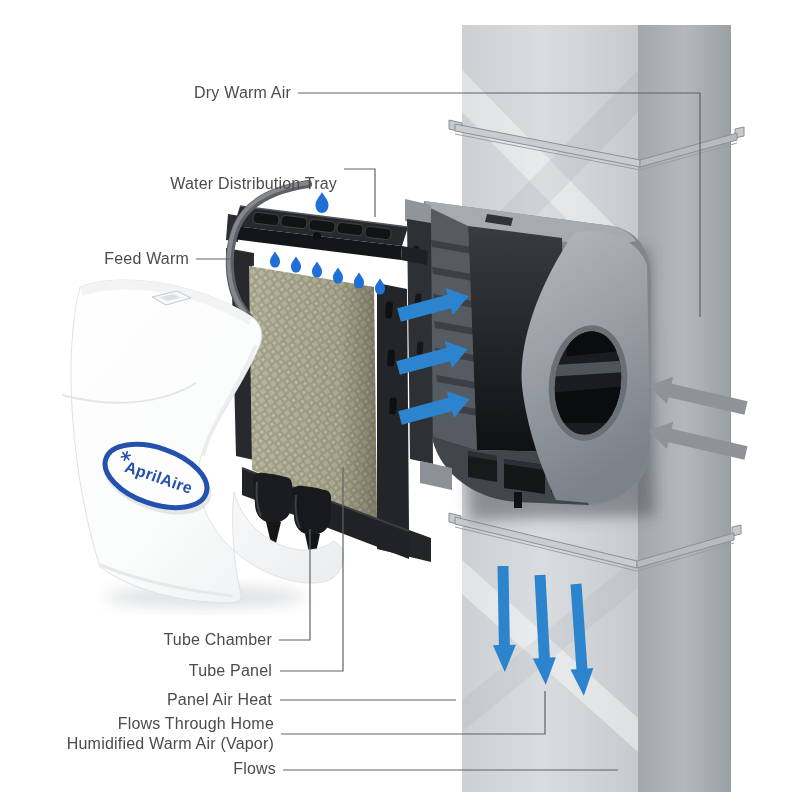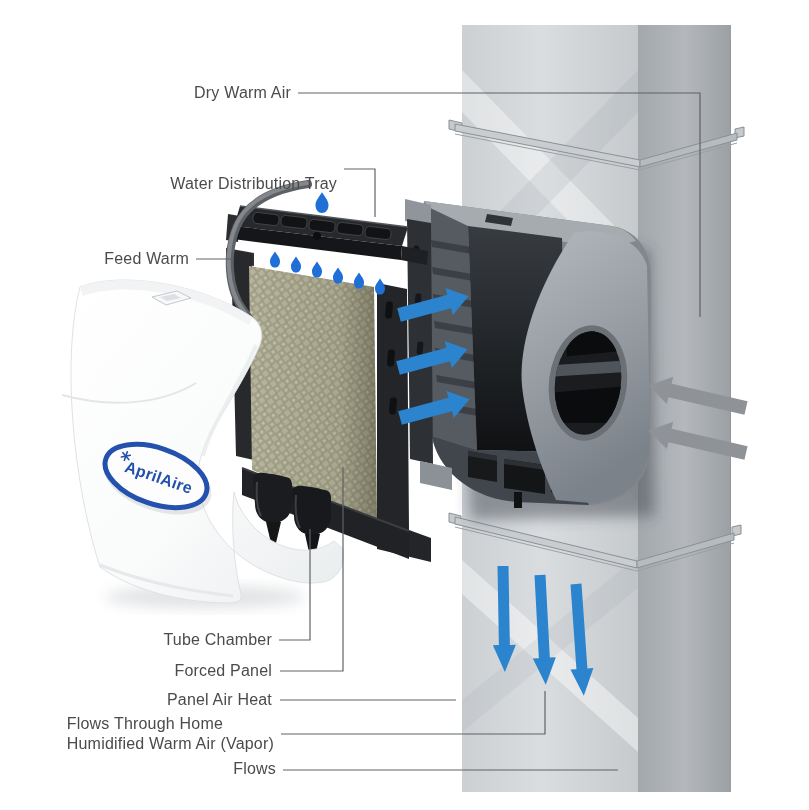--- a/index.html
+++ b/index.html
@@ -15,21 +15,21 @@
     --label_text:#4b4b4b;
     --leader_line:#5f6367;
     --logo_blue:#2351ad;
   }
   .arrow-blue{fill:var(--arrow_blue);}
   .arrow-gray{fill:var(--arrow_gray);}
   .drop{fill:var(--drop_blue);}
   .leader{stroke:var(--leader_line);stroke-width:1.2;fill:none;}
   .label{
     position:absolute;font-size:16px;line-height:20px;color:var(--label_text);
-    white-space:nowrap;transform:translateY(-50%);letter-spacing:.2px;
+    white-space:nowrap;transform:translateY(-50%);text-align:right;letter-spacing:.2px;
   }
   .logo-text{
     font-size:16px;font-weight:bold;letter-spacing:.3px;
     fill:var(--logo_blue);
   }
 </style>
 </head>
 <body>
 
 <div class="stage">
@@ -275,21 +275,21 @@
     <path class="leader" d="M280,700 L456,700"></path>
     <path class="leader" d="M281,734 L545,734 L545,691"></path>
     <path class="leader" d="M283,770 L618,770"></path>
   </g>
 </svg>
 
 <div class="label" style="top:93px;right:518px">Dry Warm Air</div>
 <div class="label" style="top:184px;right:472px">Water Distribution Tray</div>
 <div class="label" style="top:259px;right:620px">Feed Warm</div>
 <div class="label" style="top:640px;right:537px">Tube Chamber</div>
-<div class="label" style="top:671px;right:537px">Forced Panel</div>
+<div class="label" style="top:671px;right:537px">Tube Panel</div>
 <div class="label" style="top:700px;right:537px">Panel Air Heat</div>
 <div class="label" style="top:734px;right:535px">
   <div>Flows Through Home</div>
   <div>Humidified Warm Air (Vapor)</div>
 </div>
 <div class="label" style="top:769px;right:533px">Flows</div>
 
 </div>
 
 </body></html>

